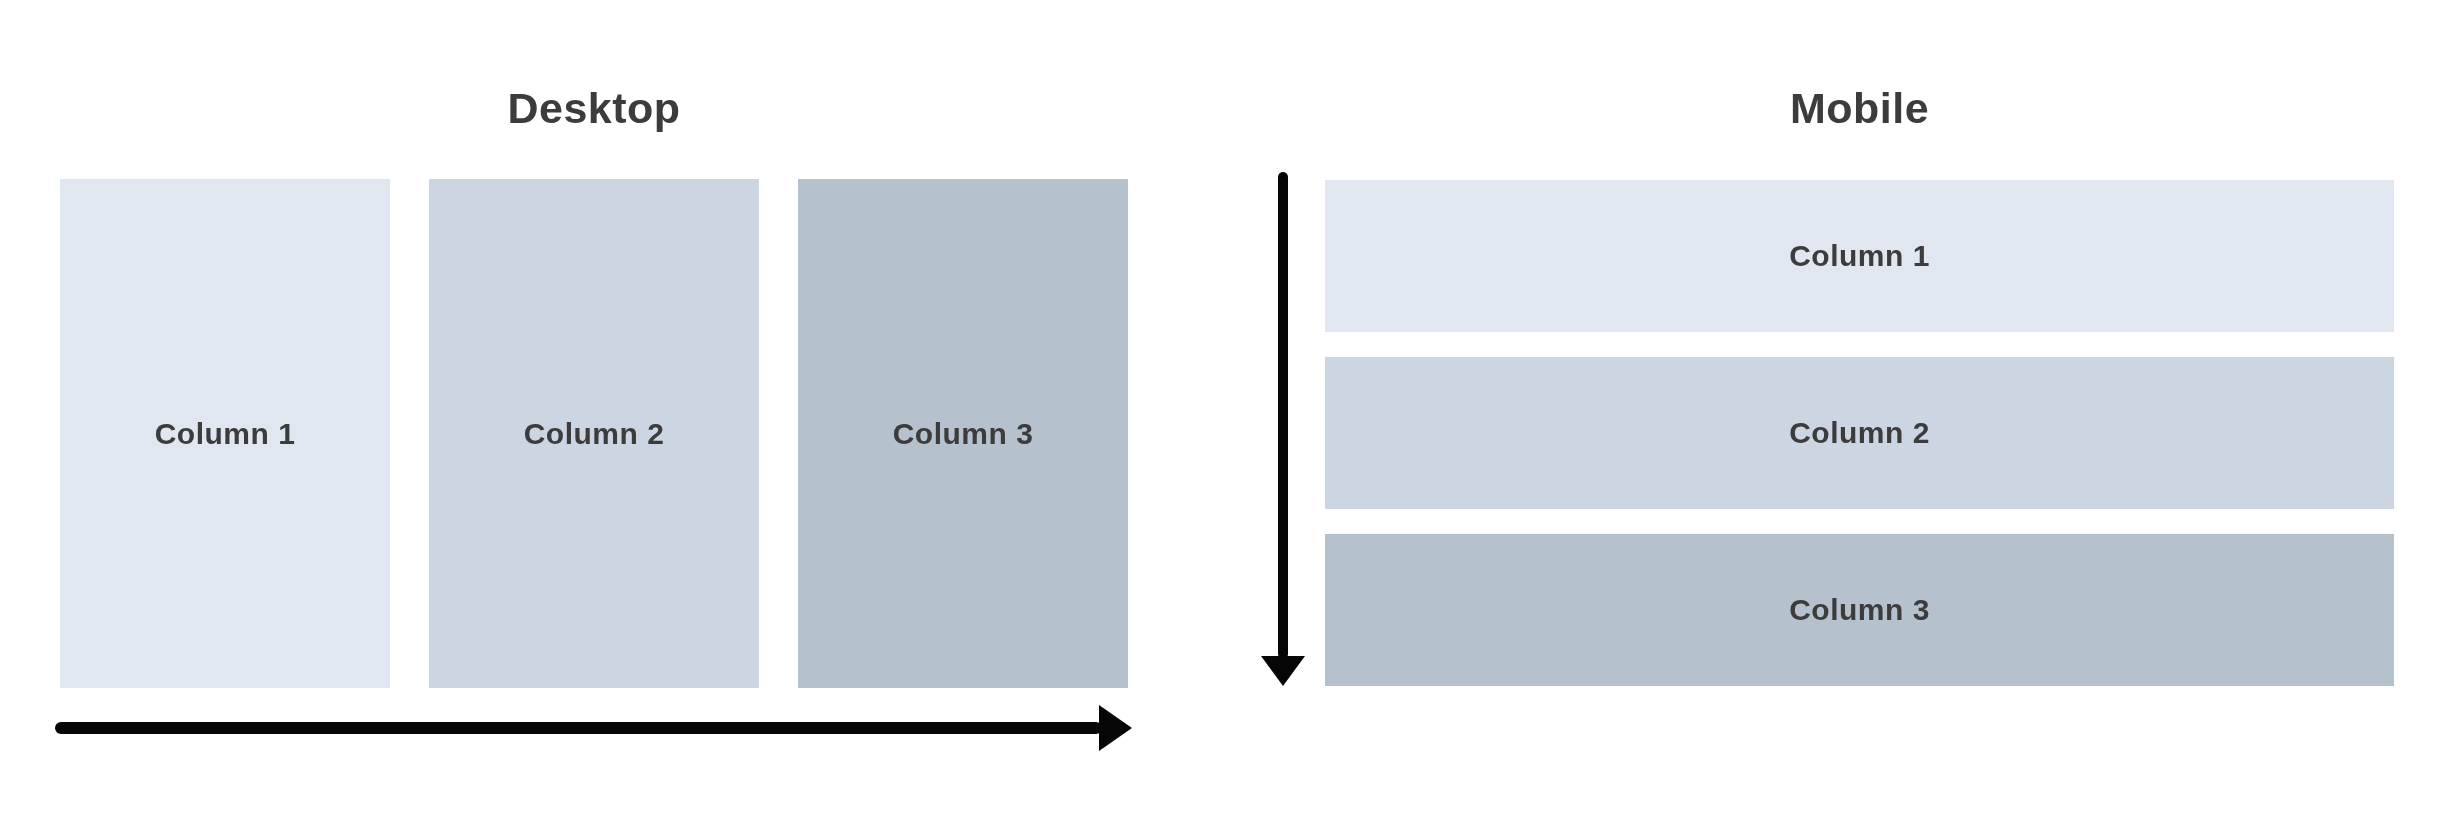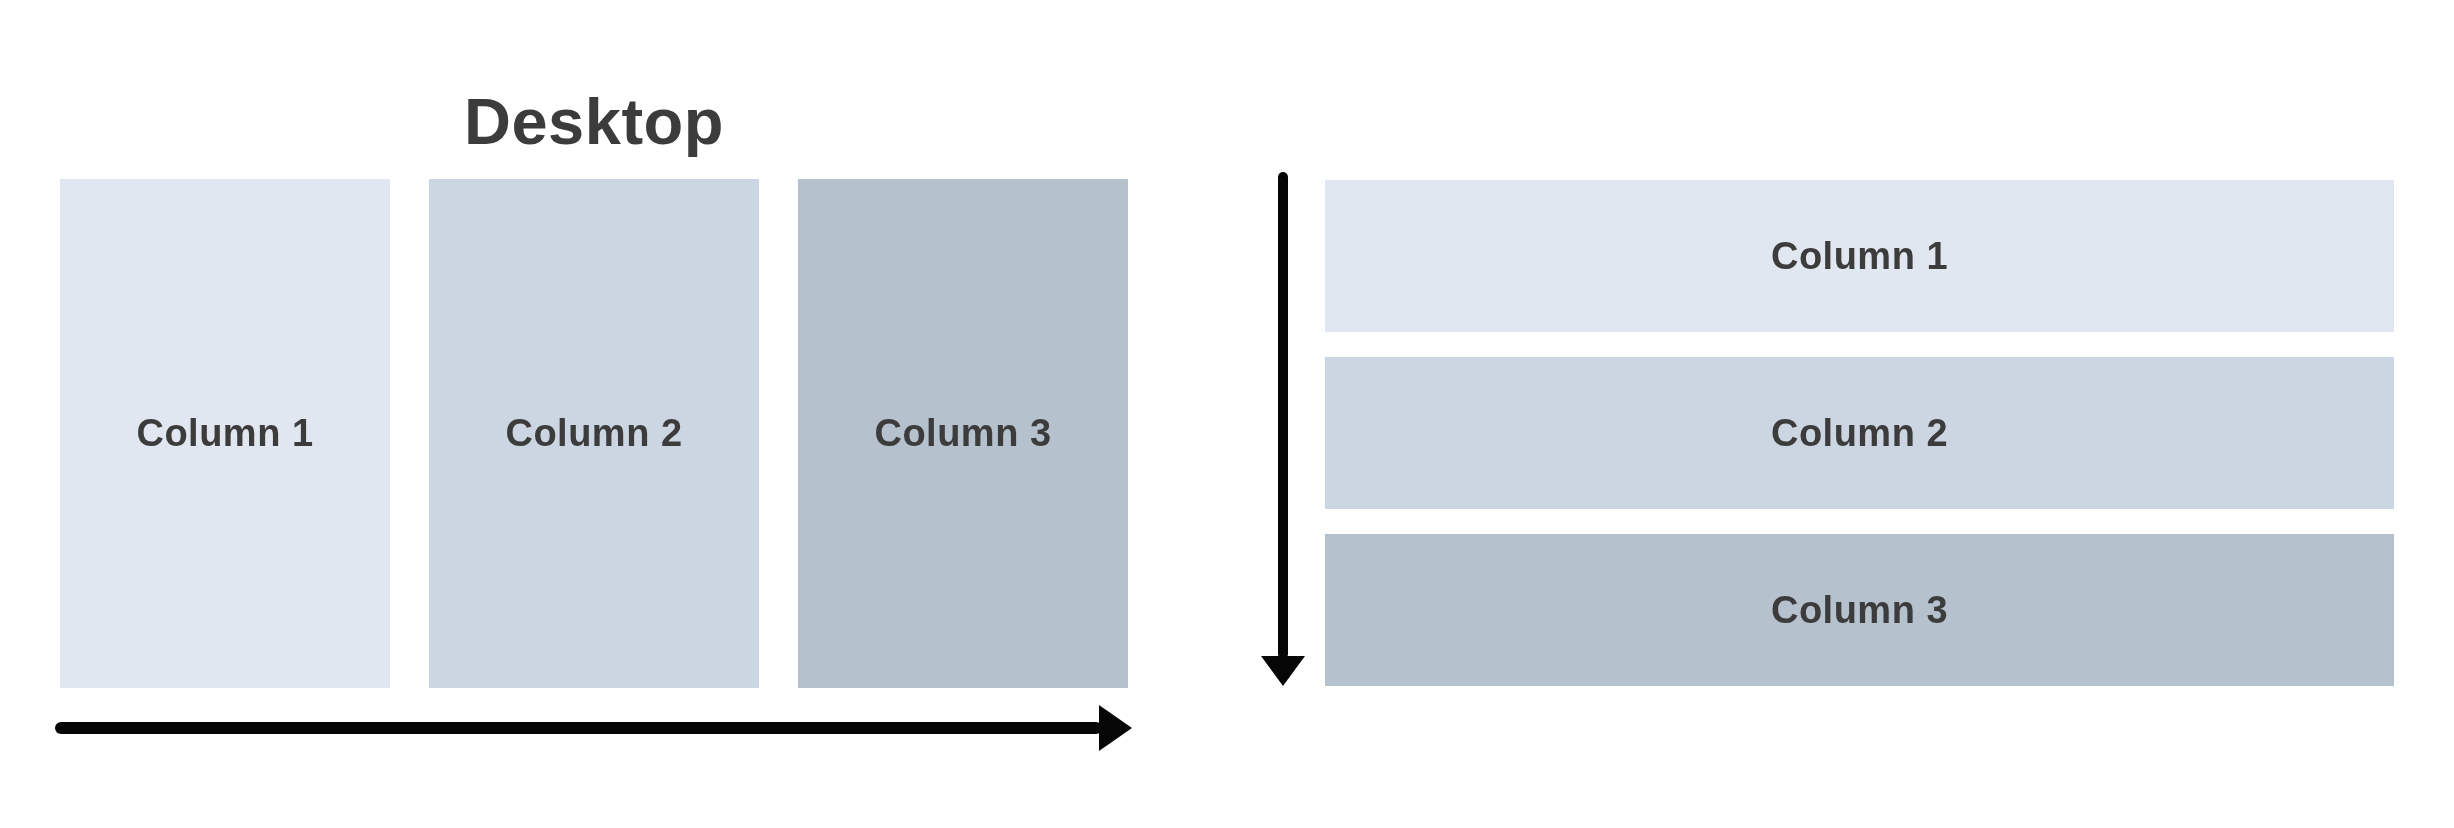--- a/index.html
+++ b/index.html
@@ -17,21 +17,21 @@
     width: 2454px;
     height: 828px;
     background: var(--background);
     font-family: "Liberation Sans", sans-serif;
     overflow: hidden;
   }
   .panel-title {
     position: absolute;
     top: 84px;
     text-align: center;
-    font-size: 65px;
+    font-size: 43px;
     font-weight: bold;
     letter-spacing: 0.5px;
     color: var(--text);
   }
   .title-desktop { left: 60px; width: 1068px; }
   .title-mobile  { left: 1325px; width: 1069px; }
 
   
   .desktop-cols {
     position: absolute;
@@ -59,21 +59,21 @@
     height: 152px;
     display: flex;
     align-items: center;
     justify-content: center;
   }
   .fill-1 { background: var(--column1); }
   .fill-2 { background: var(--column2); text-align: right; }
   .fill-3 { background: var(--column3); }
 
   .box-label {
-    font-size: 38px;
+    font-size: 30px;
     font-weight: bold;
     letter-spacing: 0.5px;
     color: var(--text);
   }
 
   
   .arrow-h {
     position: absolute;
     left: 55px; top: 705px;
     width: 1077px; height: 46px;
@@ -133,20 +133,21 @@
     <div class="col fill-3">
       <span class="box-label">Column 3</span>
     </div>
   </div>
 
   <div class="arrow-h">
     <div class="arrow-line"></div>
     <div class="arrow-head"></div>
   </div>
 
+  <h2 class="panel-title title-mobile">Mobile</h2>
 
   <div class="arrow-v">
     <div class="arrow-line"></div>
     <div class="arrow-head"></div>
   </div>
 
   <div class="mobile-rows">
     <div class="row fill-1">
       <span class="box-label">Column 1</span>
     </div>

